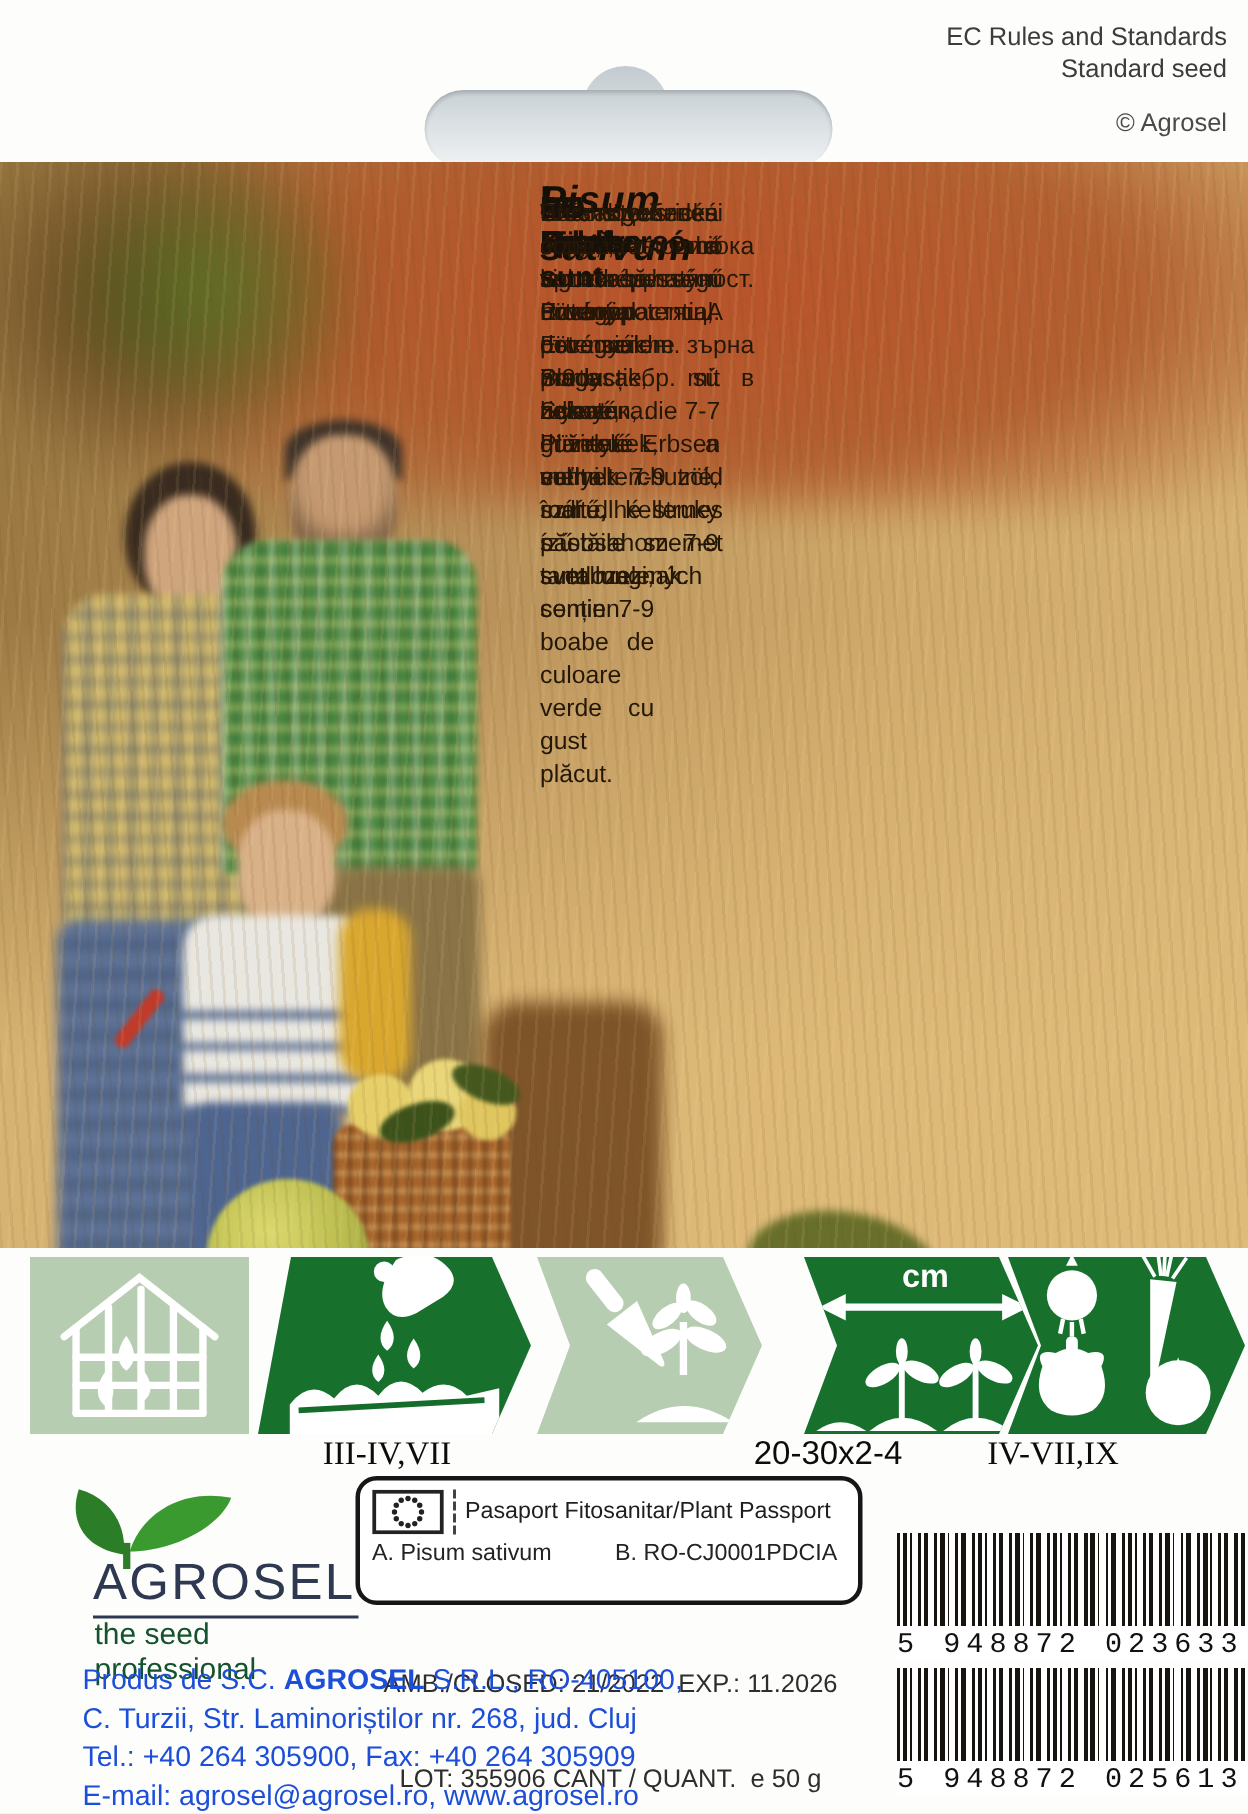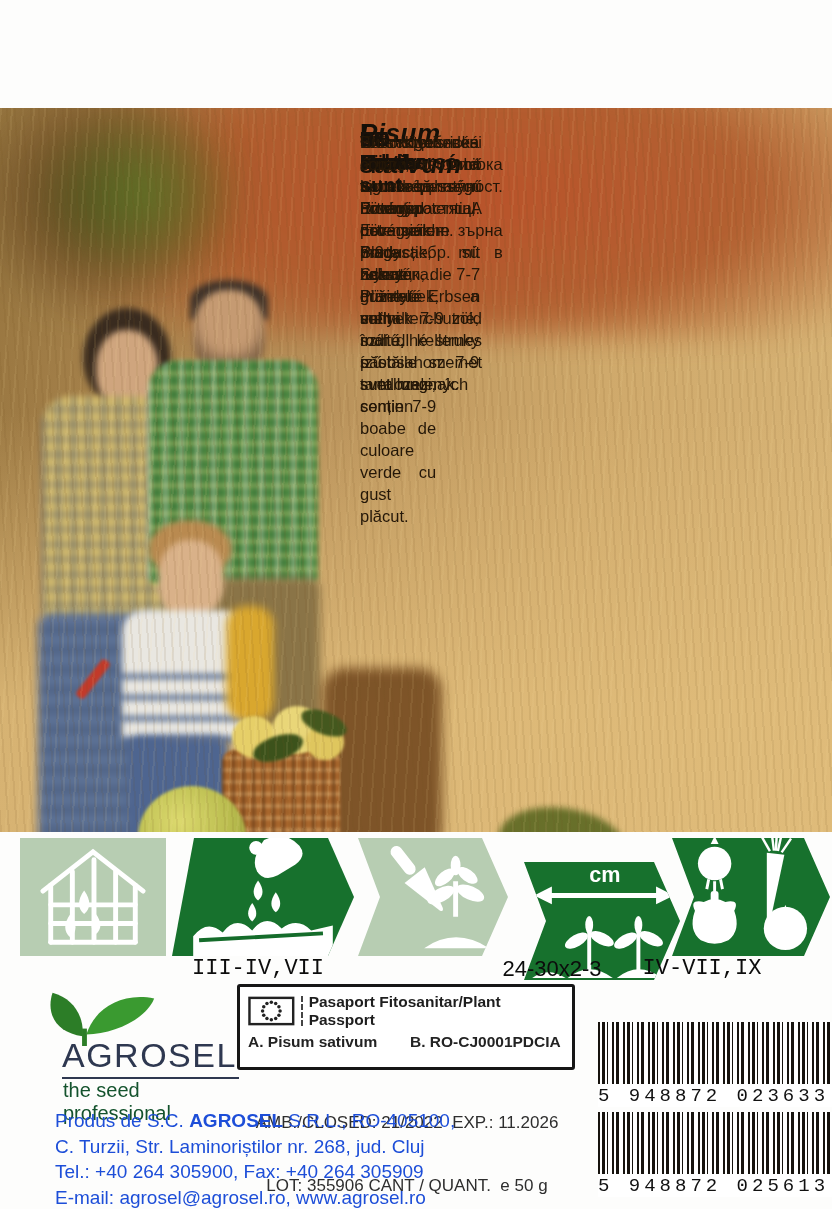--- a/index.html
+++ b/index.html
@@ -86,38 +86,38 @@
 
   
   .strip{position:absolute;left:0;top:832px;width:832px;height:150px;background:#fdfdfc;}
   .block{position:absolute;top:6px;height:118px;}
   .block svg{width:100%;height:100%;}
   .g-dark{background:#17712d;}
   .g-light{background:#b7cdb2;}
   .b1{left:20px;width:146px;}
   .b2{left:172px;width:182px;clip-path:polygon(22px 0,calc(100% - 26px) 0,100% 50%,calc(100% - 26px) 100%,0 100%);}
   .b3{left:358px;width:150px;clip-path:polygon(0 0,calc(100% - 26px) 0,100% 50%,calc(100% - 26px) 100%,0 100%,22px 50%);}
-  .b4{left:524px;width:156px;clip-path:polygon(0 0,calc(100% - 26px) 0,100% 50%,calc(100% - 26px) 100%,0 100%,22px 50%);margin-top:24px;}
+  .b4{left:536px;width:156px;clip-path:polygon(0 0,calc(100% - 26px) 0,100% 50%,calc(100% - 26px) 100%,0 100%,22px 50%);}
   .b5{left:672px;width:158px;clip-path:polygon(0 0,calc(100% - 26px) 0,100% 50%,calc(100% - 26px) 100%,0 100%,22px 50%);}
   .strip-label{position:absolute;top:124px;transform:translateX(-50%);font-size:22px;color:#0c0c0c;}
-  .serif-label{font-family:Liberation Mono, monospace;}
+  .serif-label{font-family:Liberation Serif, serif;}
   .l1{left:258px;}
   .l2{left:552px;}
   .l3{left:702px;}
 
   
   .bottom{position:absolute;left:0;top:982px;width:832px;height:227px;background:#fdfdfc;}
   .brand-logo{position:absolute;left:22px;top:0;width:215px;height:125px;}
   .brand-sprout{position:absolute;left:14px;top:4px;width:126px;height:60px;}
   .brand-name{position:absolute;left:40px;top:54px;font-size:34px;letter-spacing:1.5px;color:#2e3850;
               border-bottom:2px solid #2e3850;padding:0 2px 2px 0;}
   .brand-tagline{position:absolute;left:41px;top:97px;font-size:20px;color:#14532d;}
 
   .passport-box{position:absolute;left:237px;top:2px;width:338px;height:86px;border:3px solid #161616;
-                border-radius:3px;background:#fff;box-sizing:border-box;padding:6px 8px 4px;font-weight:bold;}
+                border-radius:14px;background:#fff;box-sizing:border-box;padding:6px 8px 4px;}
   .pp-row1{display:flex;align-items:center;gap:6px;}
   .pp-divider{border-left:2px dashed #444;height:30px;}
   .pp-title{font-size:15.5px;color:#1e1e1e;}
   .pp-row{display:flex;margin-top:4px;font-size:15.5px;color:#232323;}
   .pp-col-a{width:162px;}
   .batch-lines{position:absolute;left:233px;top:88px;width:348px;text-align:center;font-size:17px;
                line-height:21px;color:#2e2e2e;white-space:pre;}
   .address{position:absolute;left:55px;top:126px;font-size:19px;line-height:25.5px;color:#1d4ed8;}
   .address b{font-weight:bold;}
 
@@ -129,20 +129,29 @@
       #17130e 0 2px,#fff 2px 4px,#17130e 4px 7px,#fff 7px 9px,#17130e 9px 10px,
       #fff 10px 14px,#17130e 14px 16px,#fff 16px 18px,#17130e 18px 21px,#fff 21px 25px);}
   .bc-digits{display:block;font-family:"Liberation Mono",monospace;font-size:19px;letter-spacing:4px;
              color:#111;white-space:pre;margin-top:1px;}
 </style>
 </head>
 <body>
 
 <div class="packet">
 
+  <div class="top-band">
+    <div class="ec-rules">
+      <div>EC Rules and Standards</div>
+      <div>Standard seed</div>
+    </div>
+    <div class="copyright">© Agrosel</div>
+    <div class="hang-bump"></div>
+    <div class="hang-slot"></div>
+  </div>
 
   <div class="photo">
     <div class="foliage-red"></div>
     <div class="foliage-dark"></div>
     <div class="foliage-green"></div>
     <div class="field-light"></div>
     <div class="woman-hair"></div>
     <div class="woman-head"></div>
     <div class="woman-shirt"></div>
     <div class="jeans-mom"></div>
@@ -299,21 +308,21 @@
           </g>
           <g transform="translate(110,88)">
             <circle cx="0" cy="4" r="22"></circle>
             <path d="M0,-20 L-4,-8 L-14,-12 L-6,-4 L0,-10 L6,-4 L14,-12 L4,-8 Z"></path>
           </g>
         </g>
       </svg>
     </div>
 
     <div class="strip-label serif-label l1">III-IV,VII</div>
-    <div class="strip-label l2">24-30x2-3</div>
+    <div class="strip-label l2">20-30x2-4</div>
     <div class="strip-label serif-label l3">IV-VII,IX</div>
   </div>
 
   <div class="bottom">
 
     <div class="brand-logo">
       <svg class="brand-sprout" viewBox="0 0 126 62">
         <path d="M46,52 C18,48 8,28 15,7 C37,13 48,32 46,52 Z" fill="#2c7d27"></path>
         <path d="M50,50 C58,24 86,6 120,13 C112,34 78,50 50,50 Z" fill="#3a9a30"></path>
         <path d="M48,62 C48,54 48,50 48,44" stroke="#2c7d27" stroke-width="5" fill="none"></path>

